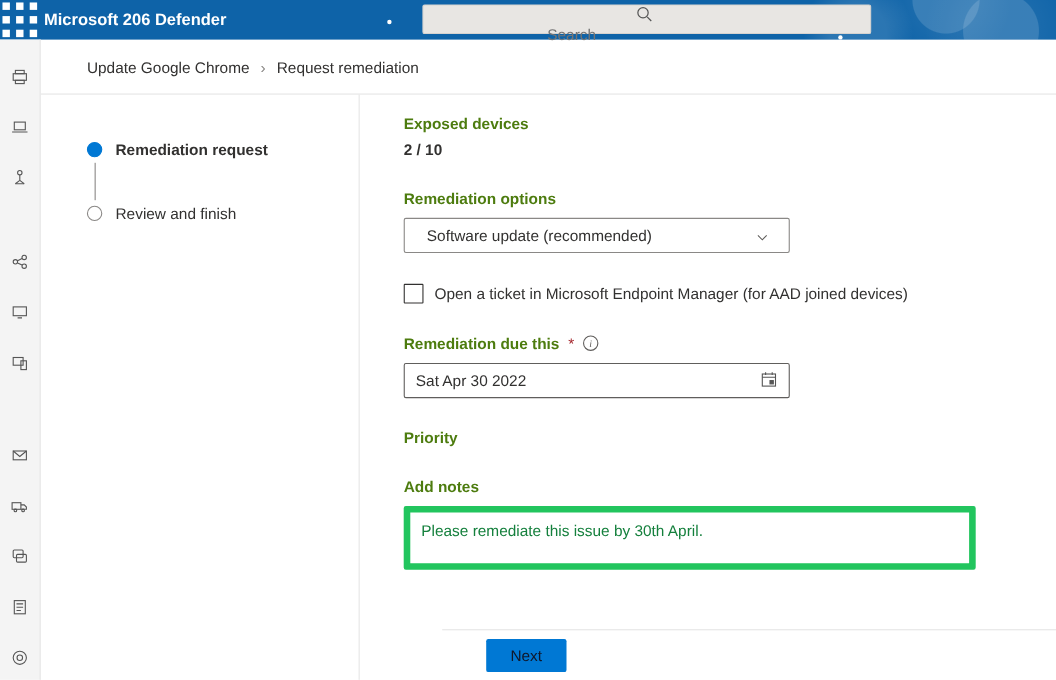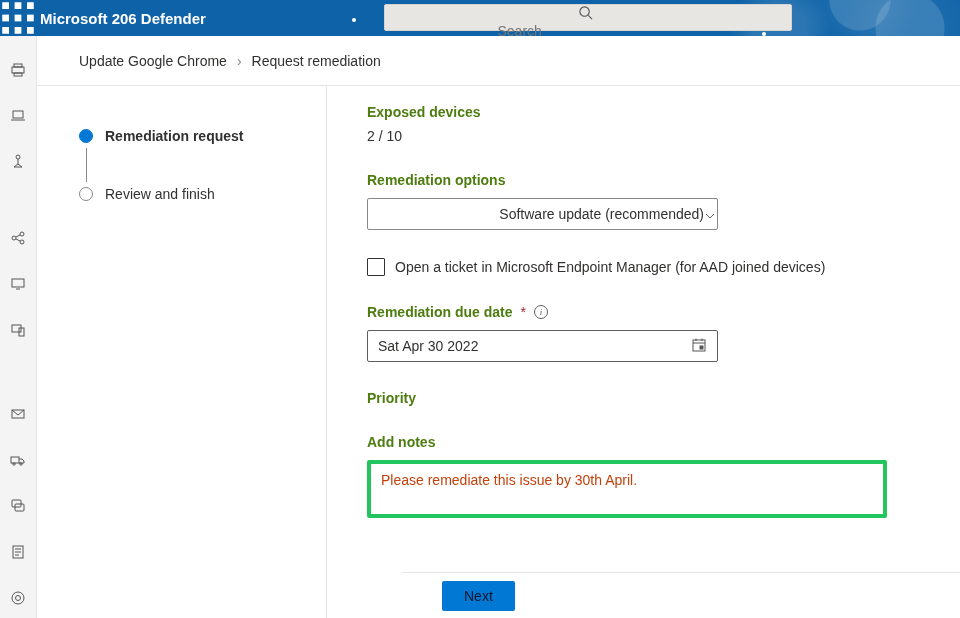--- a/index.html
+++ b/index.html
@@ -41,42 +41,42 @@
   .step-row { display:flex; align-items:center; gap:12px; font-size:14px; height:20px; }
   .step-row.active { font-weight:700; }
   .step-bullet { width:14px; height:14px; border-radius:50%; border:1px solid #8a8886; background:#fff; flex:none; }
   .step-bullet.filled { border-color:#0078d4; background:#0078d4; }
   .connector { width:1px; height:34px; background:#8a8886; margin:2px 0 2px 7px; }
 
   .vdiv { width:1px; background:#e5e5e5; }
 
   .form { flex:1; padding:18px 0 80px 40px; overflow:auto; }
   .section-h { font-size:14px; font-weight:700; color:#4d7c0f; }
-  .val { font-size:14px; color:#323130; margin-top:8px; }
+  .val { font-size:14px; color:#323130; margin-top:8px;font-weight:bold; }
   .block { margin-bottom:28px; }
 
   .select {
     width:351px; height:32px; border:1px solid #8a8886; border-radius:2px;
-    display:flex; align-items:center; padding:0 3px; justify-content:flex-end;
+    display:flex; align-items:center; padding:0 20px; justify-content:space-between;
     cursor:pointer; background:#fff; margin-top:10px; font-size:14px;
   }
   .chev { width:10px; height:10px; }
   .chev svg { width:12px; height:12px; }
 
   .check-row { display:flex; align-items:center; gap:10px; margin-top:8px; }
   .checkbox { width:18px; height:18px; border:1px solid #323130; border-radius:1px; cursor:pointer; background:#fff; }
 
   .label-row { display:flex; align-items:center; gap:8px; }
   .req { color:#a4262c; }
   .info-ic { width:14px; height:14px; border:1px solid #605e5c; border-radius:50%; display:inline-flex; align-items:center; justify-content:center; font-size:9px; color:#605e5c; font-style:italic; font-family:Georgia, serif; }
 
   .date-box { width:351px; height:32px; border:1px solid #605e5c; border-radius:2px; display:flex; align-items:center; justify-content:space-between; padding:0 10px; margin-top:10px; cursor:pointer; }
   .cal-ic svg { width:16px; height:16px; }
 
-  .textarea { width:520px; min-width:520px; height:58px; border:4px solid #22c55e; border-radius:2px; padding:8px 10px; margin-top:10px; font-size:14px; color:#c2410c; resize:none; outline:none; font-family:inherit; }
+  .textarea { width:520px; min-width:520px; height:58px; border:6px solid #22c55e; border-radius:2px; padding:8px 10px; margin-top:10px; font-size:14px; color:#15803d; resize:none; outline:none; font-family:inherit; }
 
   .footer { position:absolute; left:365px; right:0; bottom:0; height:46px; border-top:1px solid #e5e5e5; display:flex; align-items:center; padding-left:40px; background:#fff; }
   .btn-primary { background:#0078d4; color:#0f172a; border:none; height:30px; padding:0 22px; font-size:14px; border-radius:2px; cursor:pointer; }
 </style>
 </head>
 <body>
 
 <div class="header">
   <div class="waffle">
     <svg viewBox="0 0 16 16" fill="#fff">
@@ -234,21 +234,21 @@
 
         <div class="block">
           <div class="check-row">
             <span class="checkbox"></span>
             <span>Open a ticket in Microsoft Endpoint Manager (for AAD joined devices)</span>
           </div>
         </div>
 
         <div class="block">
           <div class="label-row">
-            <span class="section-h">Remediation due date</span>
+            <span class="section-h">Remediation due this</span>
             <span class="req">*</span>
             <span class="info-ic">i</span>
           </div>
           <div class="date-box">
             <span>Sat Apr 30 2022</span>
             <span class="cal-ic"><svg viewBox="0 0 16 16" fill="none" stroke="#555" stroke-width="1">
                   <rect x="2" y="3" width="12" height="11"></rect>
                   <line x1="2" y1="6" x2="14" y2="6"></line>
                   <line x1="5" y1="1.5" x2="5" y2="4"></line>
                   <line x1="11" y1="1.5" x2="11" y2="4"></line>

